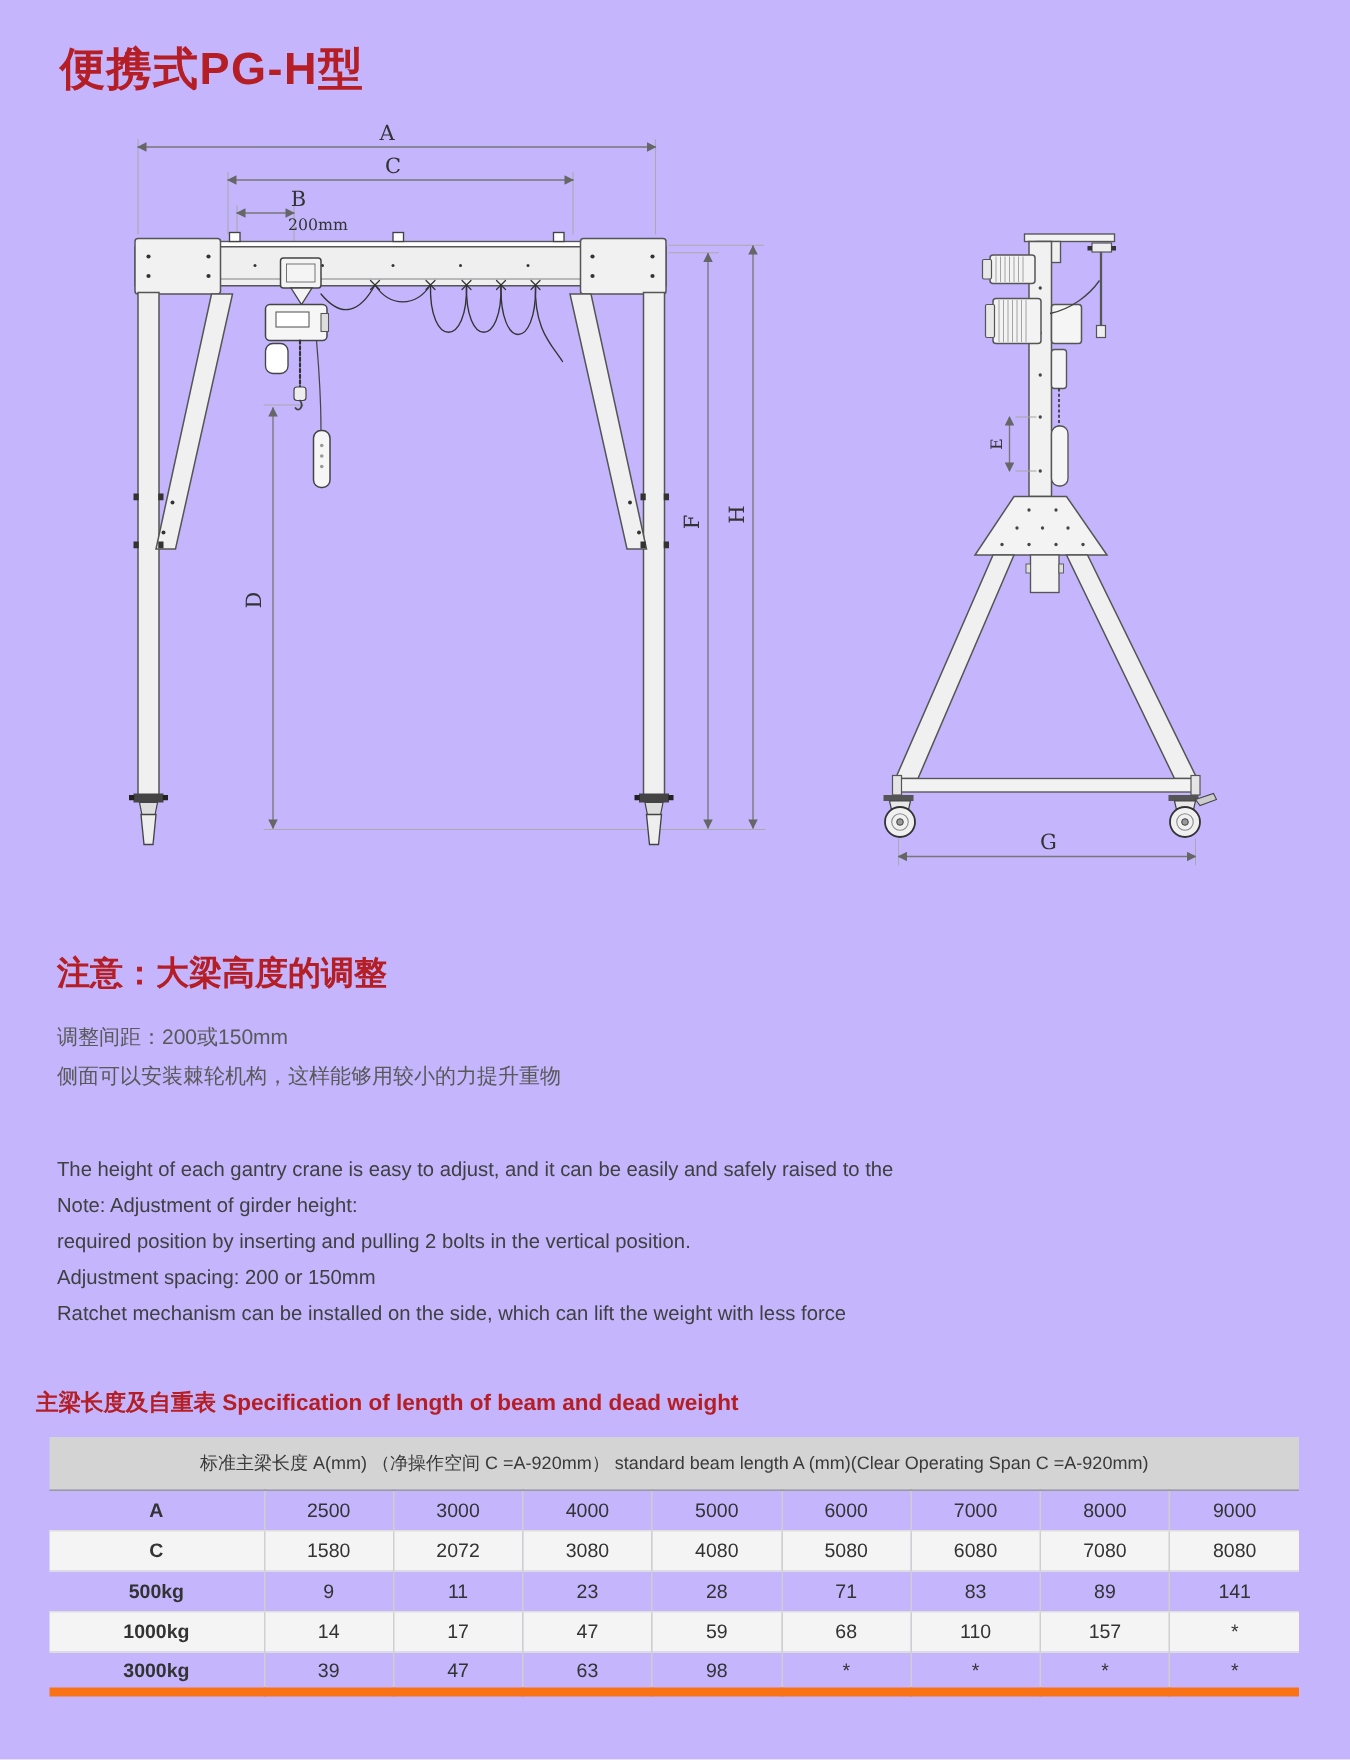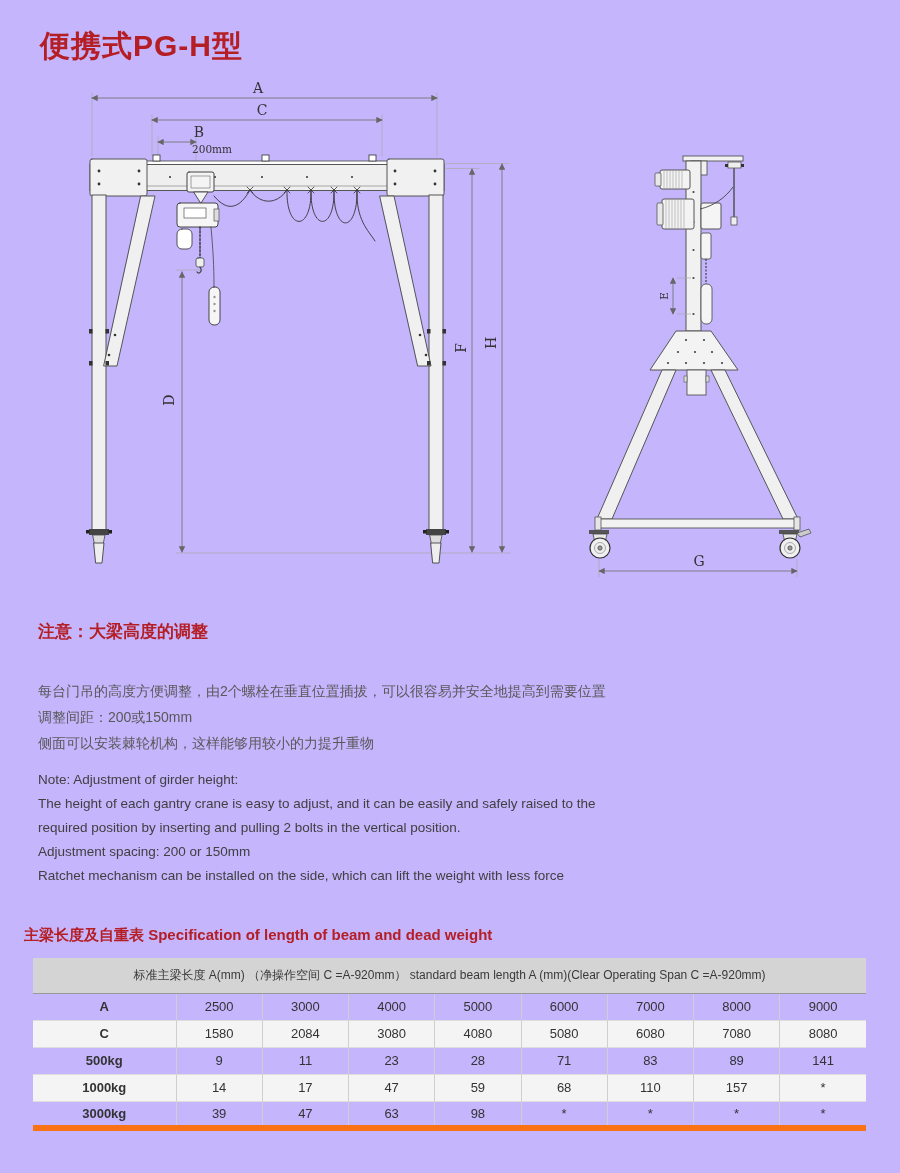--- a/index.html
+++ b/index.html
@@ -4,21 +4,21 @@
 <style>
   * { margin:0; padding:0; box-sizing:border-box; }
   html,body { background:#fff; }
   body { font-family:"Liberation Sans", sans-serif; }
   .page { position:relative; width:900px; height:1173px; background:#c4b5fd; overflow:hidden; }
 
   .title { position:absolute; left:40px; top:26px; font-size:30px; font-weight:bold; color:#b41e24; letter-spacing:1px; }
 
   .drawing-wrap { position:absolute; left:0; top:0; width:900px; height:620px; }
 
-  .note-heading { position:absolute; left:38px; top:620px; font-size:17px; font-weight:bold; color:#b41e24; }
+  .note-heading { position:absolute; left:38px; top:634px; font-size:22px; font-weight:bold; color:#b41e24; }
   .cn-notes { position:absolute; left:38px; top:678px; font-size:14px; color:#595959; line-height:26px; }
   .en-notes { position:absolute; left:38px; top:768px; font-size:13.5px; color:#404040; line-height:24px; }
 
   .table-heading { position:absolute; left:24px; top:926px; font-size:15px; font-weight:bold; color:#b41e24; }
 
   .spec-table { position:absolute; left:33px; top:958px; width:833px; border-collapse:collapse; table-layout:fixed; font-size:13px; color:#333; border-bottom:6px solid #f97316; }
   .spec-table thead td { background:#d4d4d4; height:35px; text-align:center; font-size:12px; color:#3a3a3a; border-bottom:1px solid #9a9a9a; }
   .spec-table tbody td { height:27px; text-align:center; border-left:1px solid #cfcfcf; border-top:1px solid #dedede; }
   .spec-table tbody td:first-child { border-left:none; font-weight:bold; }
   .spec-table tbody tr:nth-child(even) { background:#f4f4f4; }
@@ -280,28 +280,27 @@
       </g>
       <line x1="599" y1="571" x2="797" y2="571" stroke="#777" stroke-width="0.9" marker-start="url(#arr)" marker-end="url(#arr)"></line>
       <text class="dim" x="699" y="566" text-anchor="middle">G</text>
     </g>
   </svg>
   </div>
 
   <div class="note-heading">注意：大梁高度的调整</div>
 
   <div class="cn-notes">
-    <div>每台门吊的高度方便调整，由2个螺栓在垂直位置插拔，可以很容易并安全地提高到需要位置</div>
     <div>调整间距：200或150mm</div>
     <div>侧面可以安装棘轮机构，这样能够用较小的力提升重物</div>
   </div>
 
   <div class="en-notes">
+    <div>The height of each gantry crane is easy to adjust, and it can be easily and safely raised to the</div>
     <div>Note: Adjustment of girder height:</div>
-    <div>The height of each gantry crane is easy to adjust, and it can be easily and safely raised to the</div>
     <div>required position by inserting and pulling 2 bolts in the vertical position.</div>
     <div>Adjustment spacing: 200 or 150mm</div>
     <div>Ratchet mechanism can be installed on the side, which can lift the weight with less force</div>
   </div>
 
   <div class="table-heading">主梁长度及自重表 Specification of length of beam and dead weight</div>
 
   <table class="spec-table">
     <colgroup>
       <col class="lblcol">
@@ -327,21 +326,21 @@
           <td>4000</td>
           <td>5000</td>
           <td>6000</td>
           <td>7000</td>
           <td>8000</td>
           <td>9000</td>
         </tr>
         <tr>
           <td>C</td>
           <td>1580</td>
-          <td>2084</td>
+          <td>2072</td>
           <td>3080</td>
           <td>4080</td>
           <td>5080</td>
           <td>6080</td>
           <td>7080</td>
           <td>8080</td>
         </tr>
         <tr>
           <td>500kg</td>
           <td>9</td>

